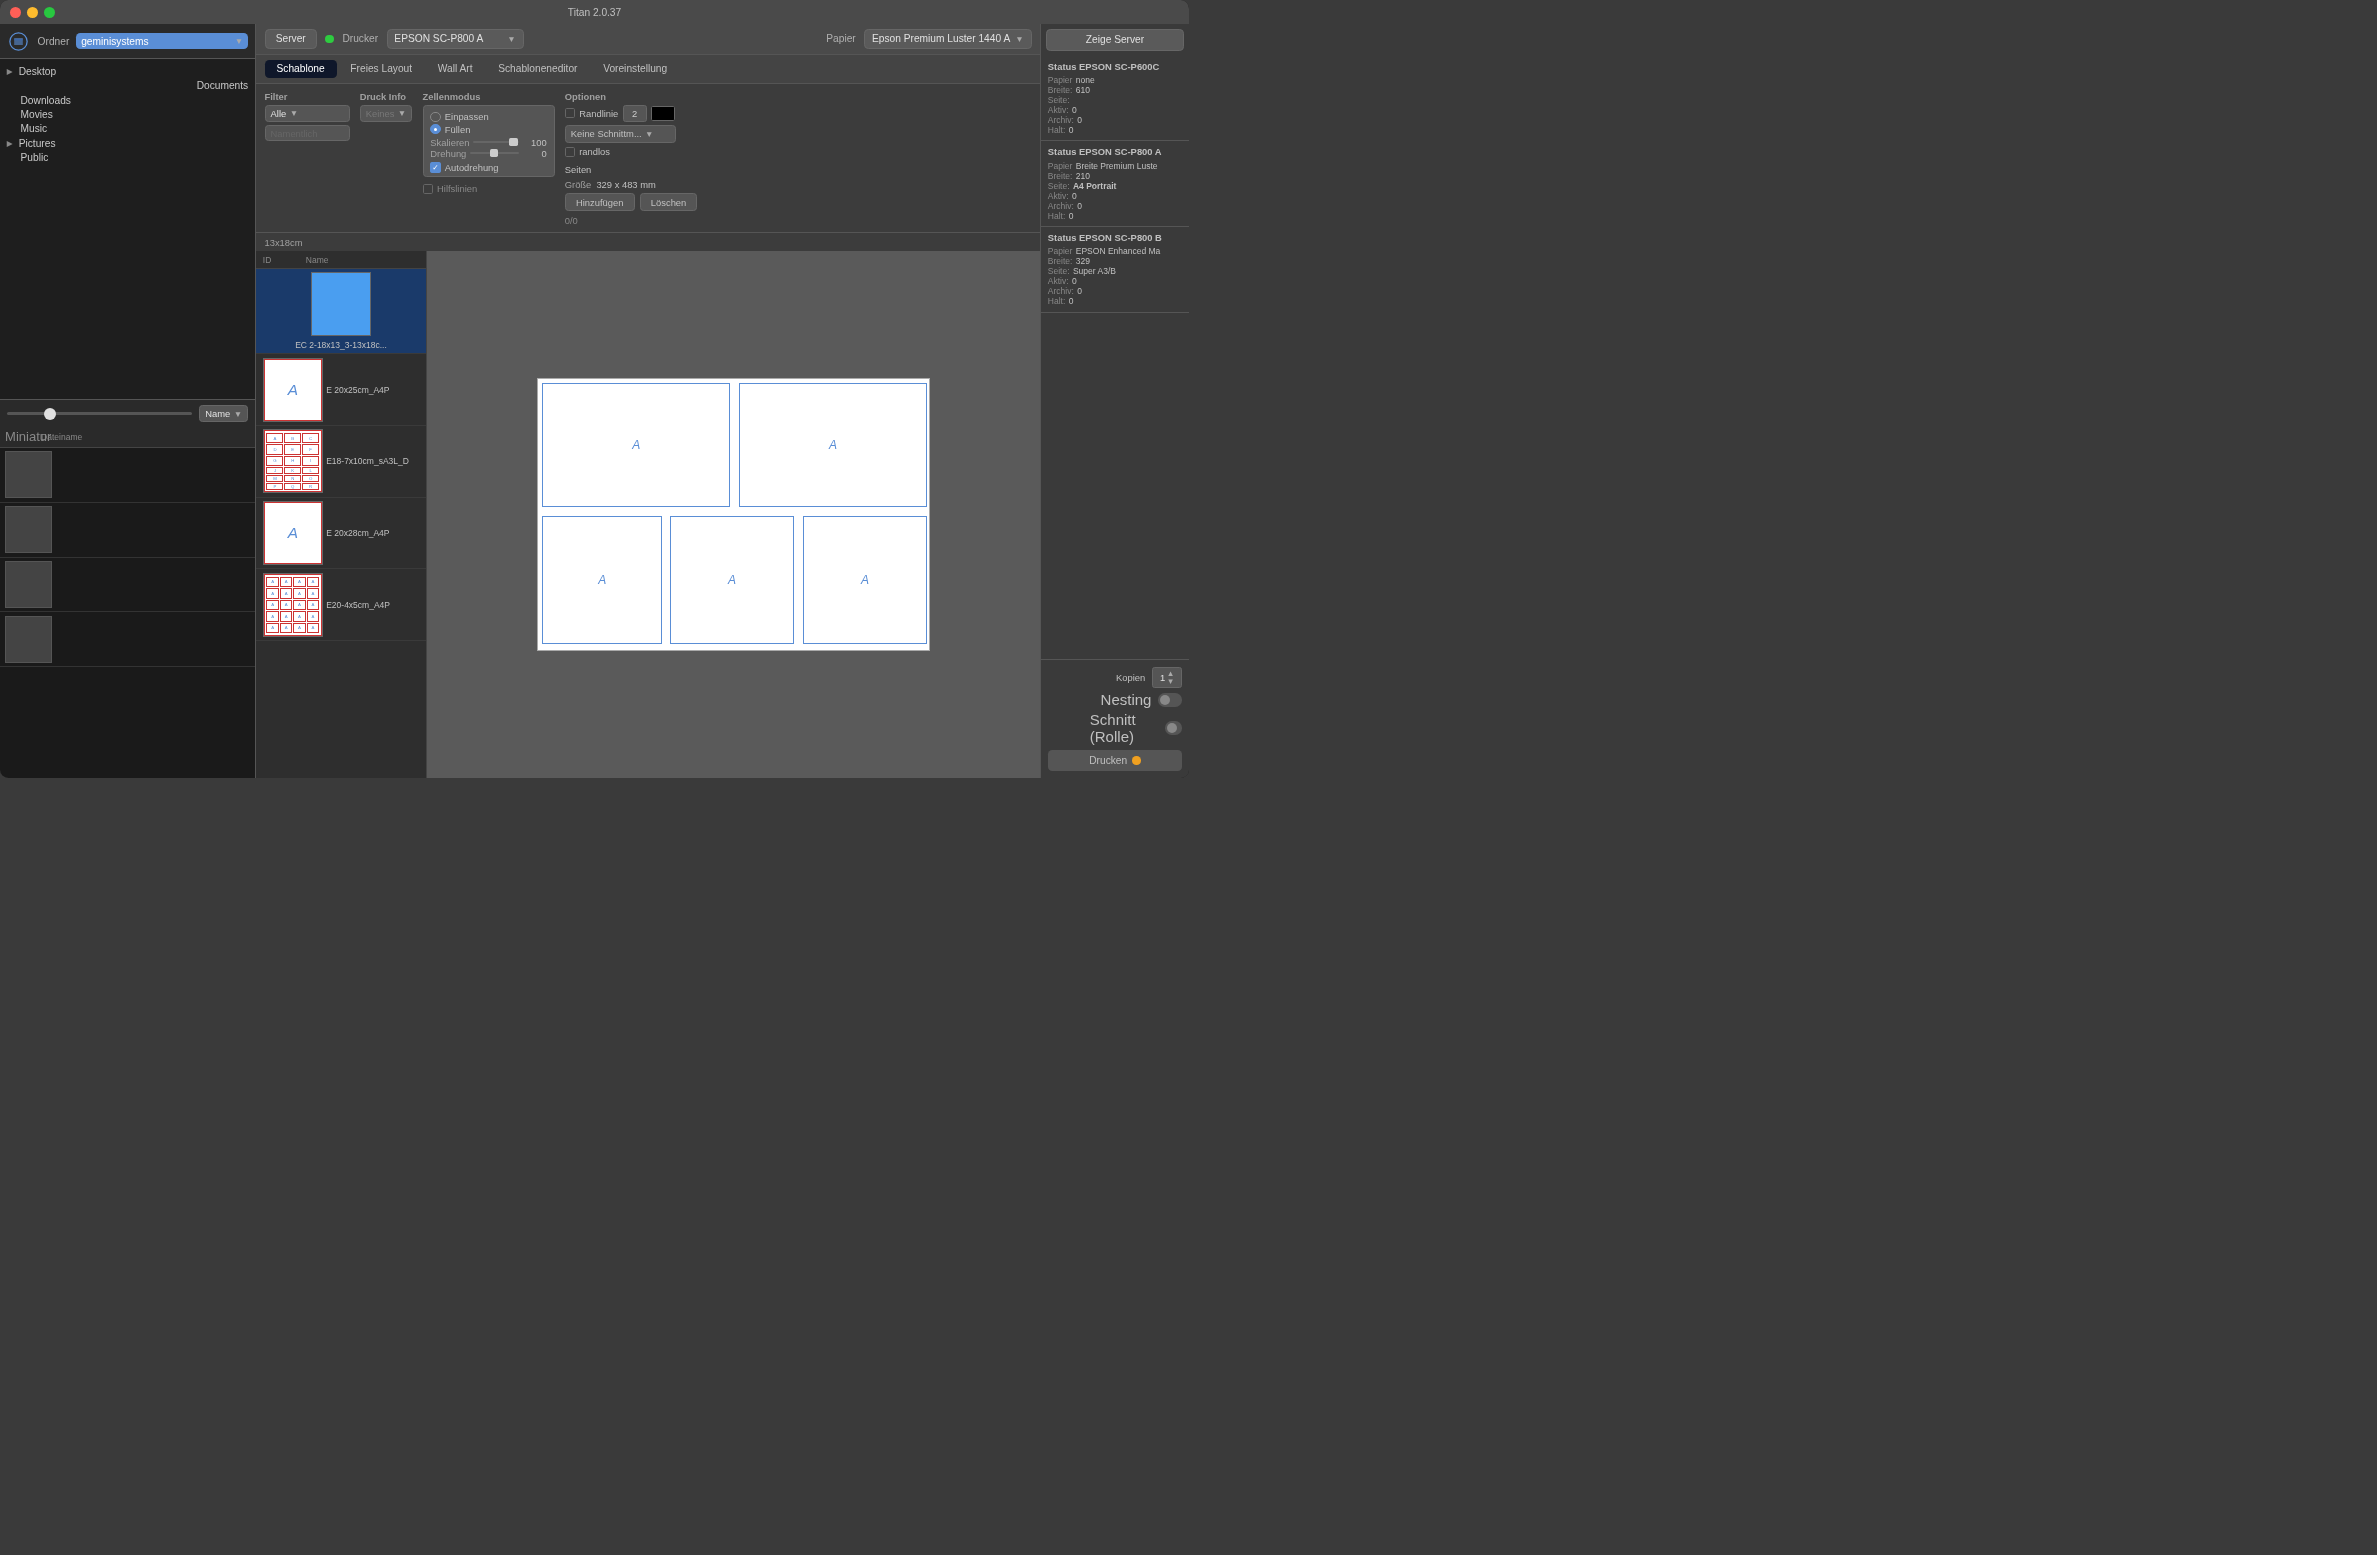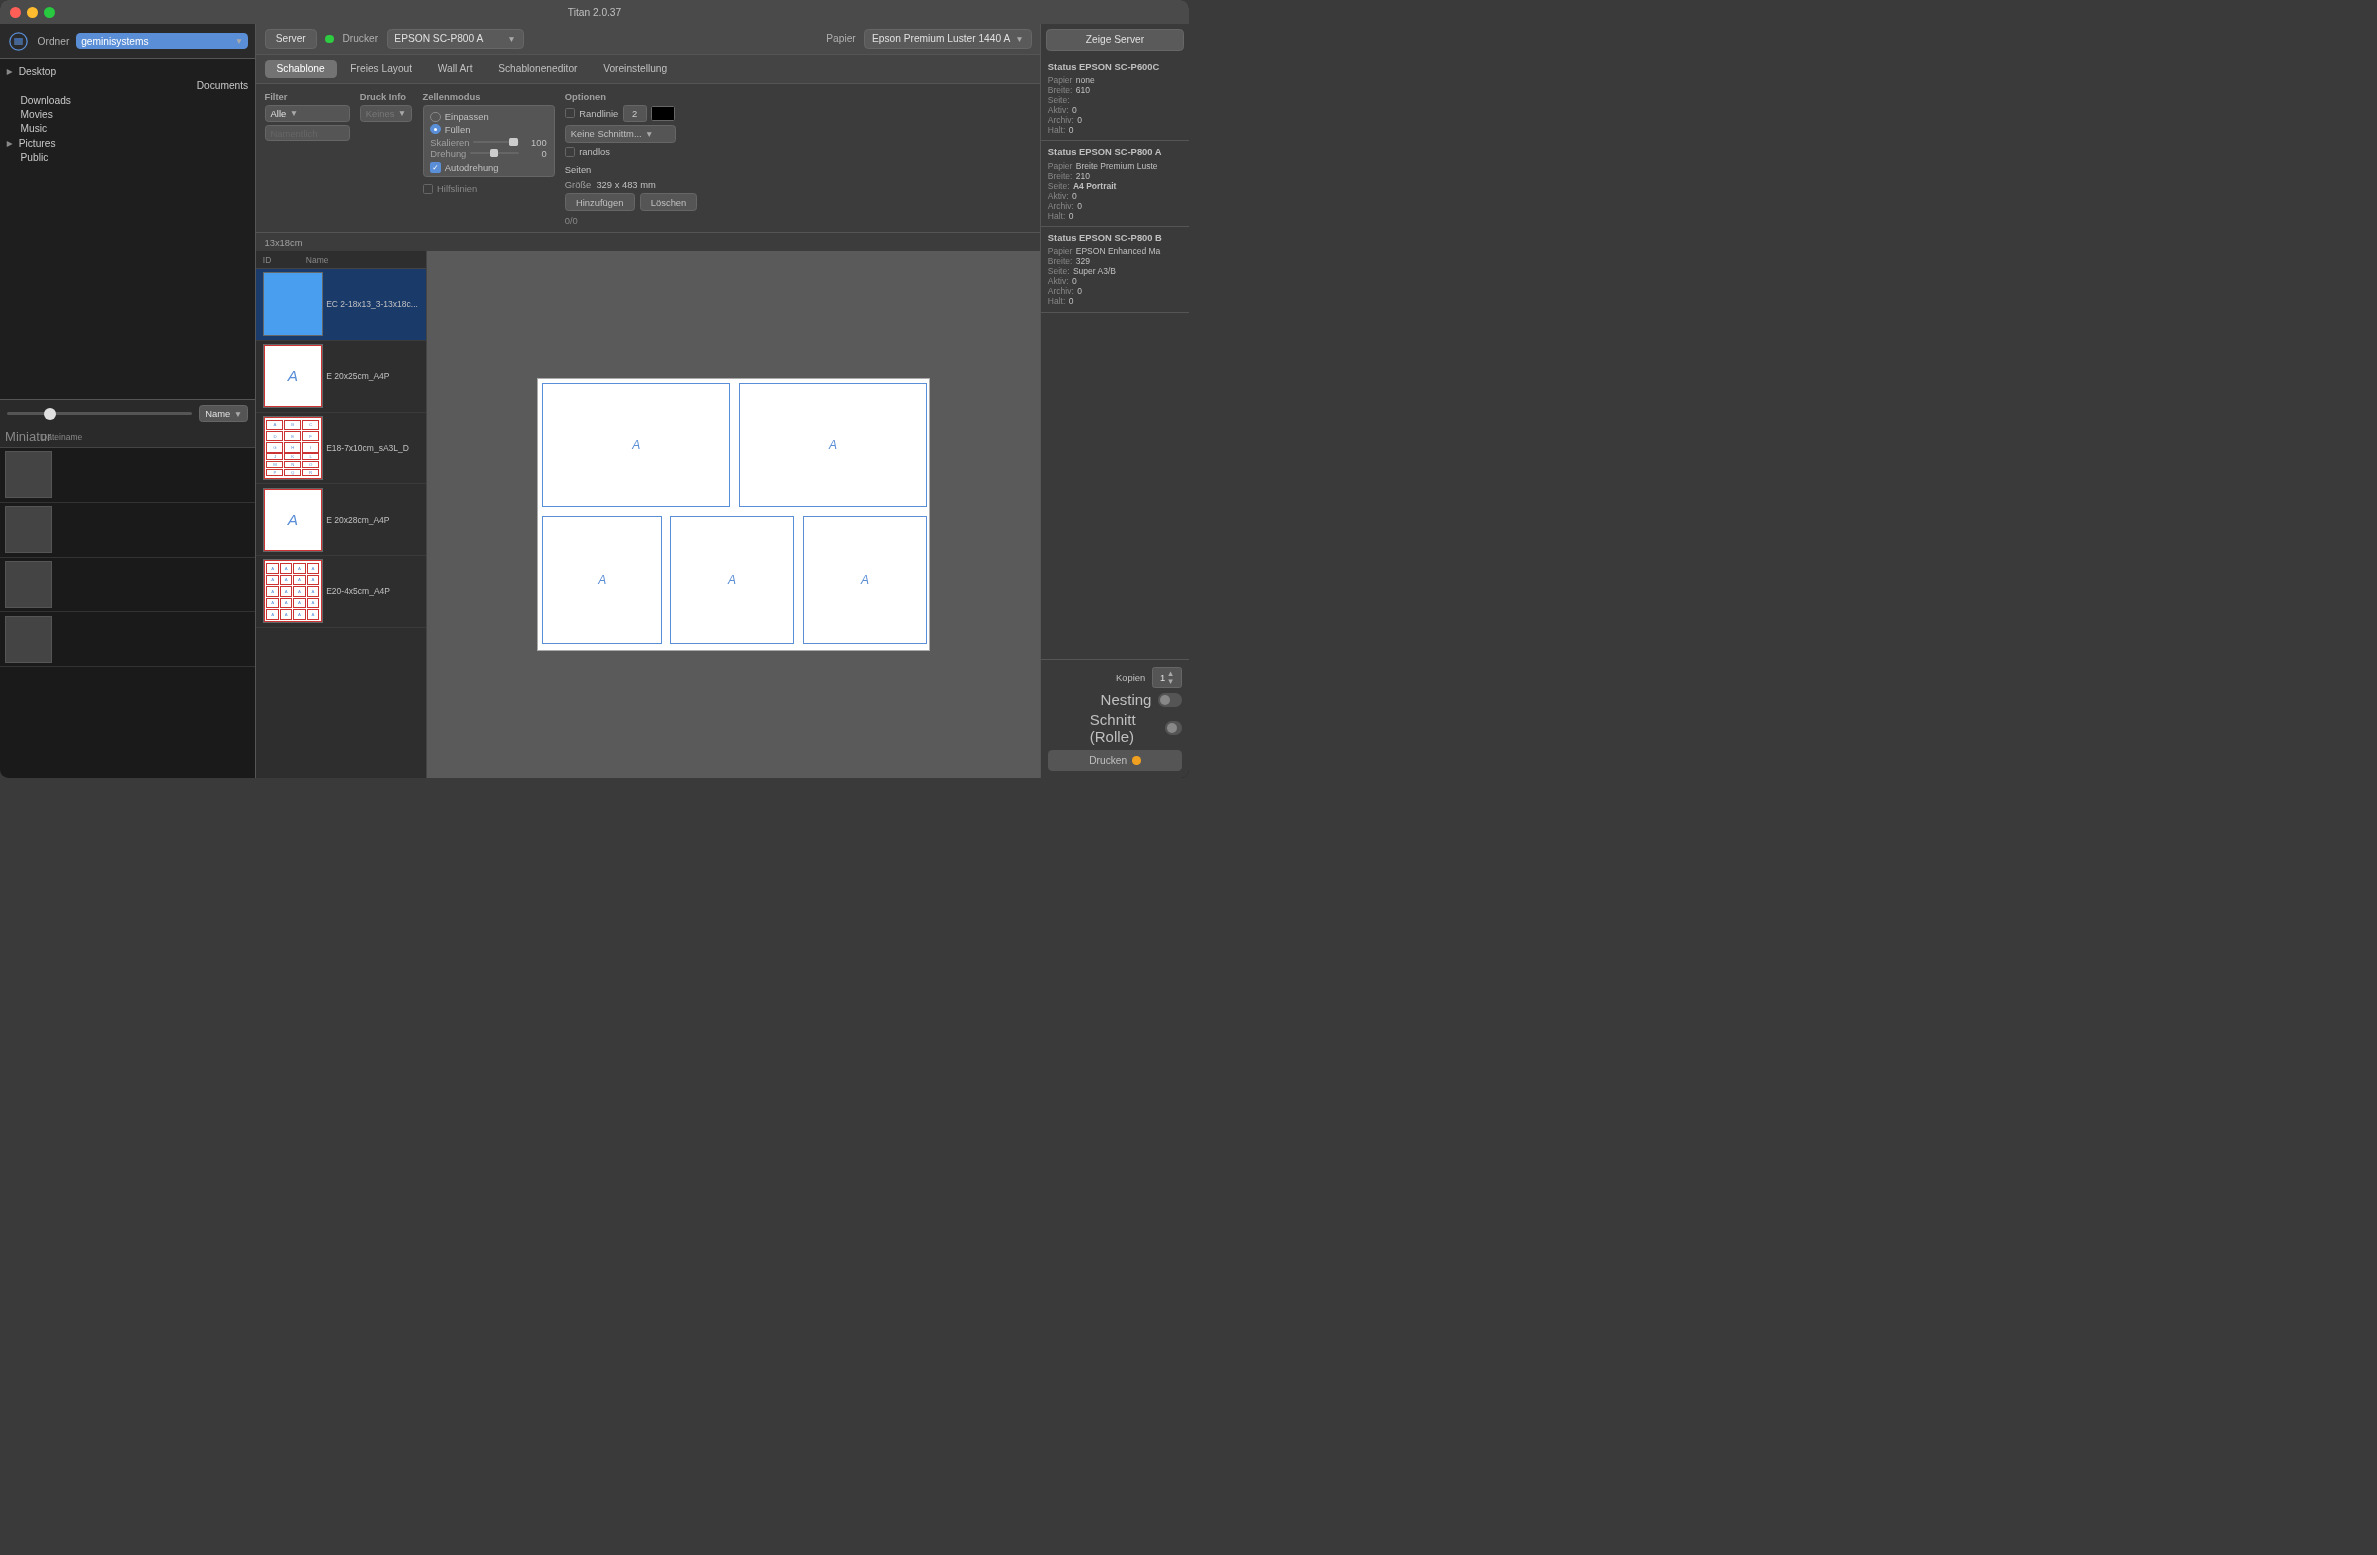--- a/index.html
+++ b/index.html
@@ -270,21 +270,21 @@
     .tab-btn {
       padding: 3.4px 12px;
       border-radius: 4.3px;
       font-size: 10.2px;
       cursor: pointer;
       border: none;
       color: #c0c0c0;
       background: transparent;
     }
     .tab-btn.active {
-      background: #737373;
+      background: #0f172a;
       color: white;
       text-align: right;
     }
 
     .controls-area {
       display: flex;
       padding: 6.8px 8.5px;
       gap: 10.2px;
       border-bottom: 0.9px solid #555;
       flex-shrink: 0;
@@ -556,21 +556,21 @@
     .tpl-col-id { width: 43px; color: #888; font-size: 8.5px; }
     .tpl-col-name { flex: 1; color: #888; font-size: 8.5px; }
     .tpl-item {
       display: flex;
       align-items: center;
       padding: 3.4px 6.8px;
       border-bottom: 0.9px solid #3a3a3a;
       cursor: pointer;
       gap: 3.4px;
     }
-    .tpl-item.active { background: #1a3a6a; }
+    .tpl-item.active { background: #1a3a6a; flex-direction: column; }
     .tpl-thumb {
       width: 60px;
       height: 64px;
       border: 0.9px solid #666;
       flex-shrink: 0;
       position: relative;
       overflow: hidden;
     }
     .tpl-thumb-blue {
       background: #4a9ef0;

